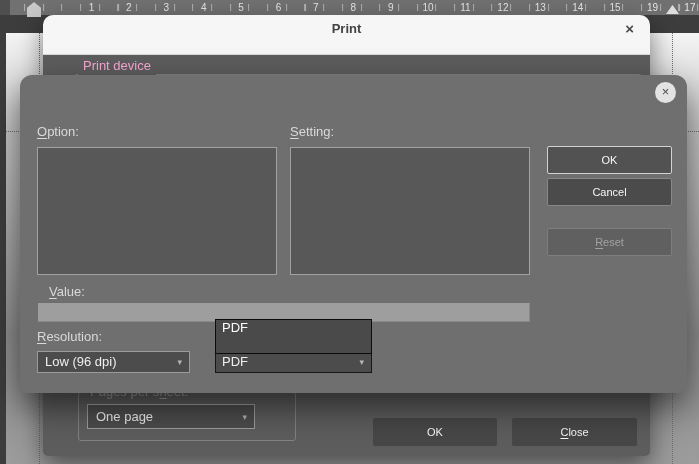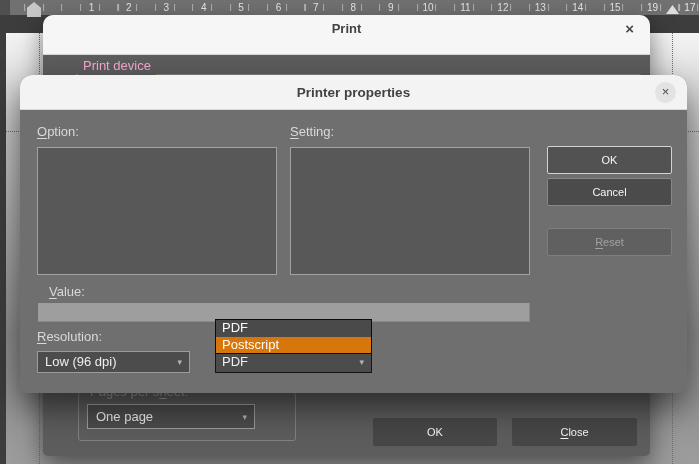--- a/index.html
+++ b/index.html
@@ -123,23 +123,20 @@
   <div class="combo combo-pages">
     <span>One page</span>
     <span class="arrow">▾</span>
   </div>
 
   <div class="btn btn-print-ok">OK</div>
   <div class="btn btn-print-close"><span class="mn">C</span>lose</div>
 </div>
 
 <div class="prop-dlg">
-  <div class="titlebar">
-    <span>Printer properties</span>
-  </div>
   <div class="prop-close">×</div>
 
   <span class="flabel lbl-option"><span class="mn">O</span>ption:</span>
   <div class="listbox lb-option"></div>
 
   <span class="flabel lbl-setting"><span class="mn">S</span>etting:</span>
   <div class="listbox lb-setting"></div>
 
   <div class="btn btn-prop btn-prop-ok">OK</div>
   <div class="btn btn-prop btn-prop-reset"><span class="mn">R</span>eset</div>
@@ -149,19 +146,18 @@
   <input class="value-input" value="" style="">
 
   <span class="flabel lbl-resolution"><span class="mn">R</span>esolution:</span>
   <div class="combo combo-res">
     <span>Low (96 dpi)</span>
     <span class="arrow">▾</span>
   </div>
 
   <div class="dropdown">
     <div class="dd-row">PDF</div>
-    <div class="dd-row" id="dd-highlight" style="background: rgb(214, 118, 11);">Postscript</div>
   </div>
   <div class="combo combo-fmt">
     <span>PDF</span>
     <span class="arrow">▾</span>
   </div>
 </div>
 
 </body></html>

